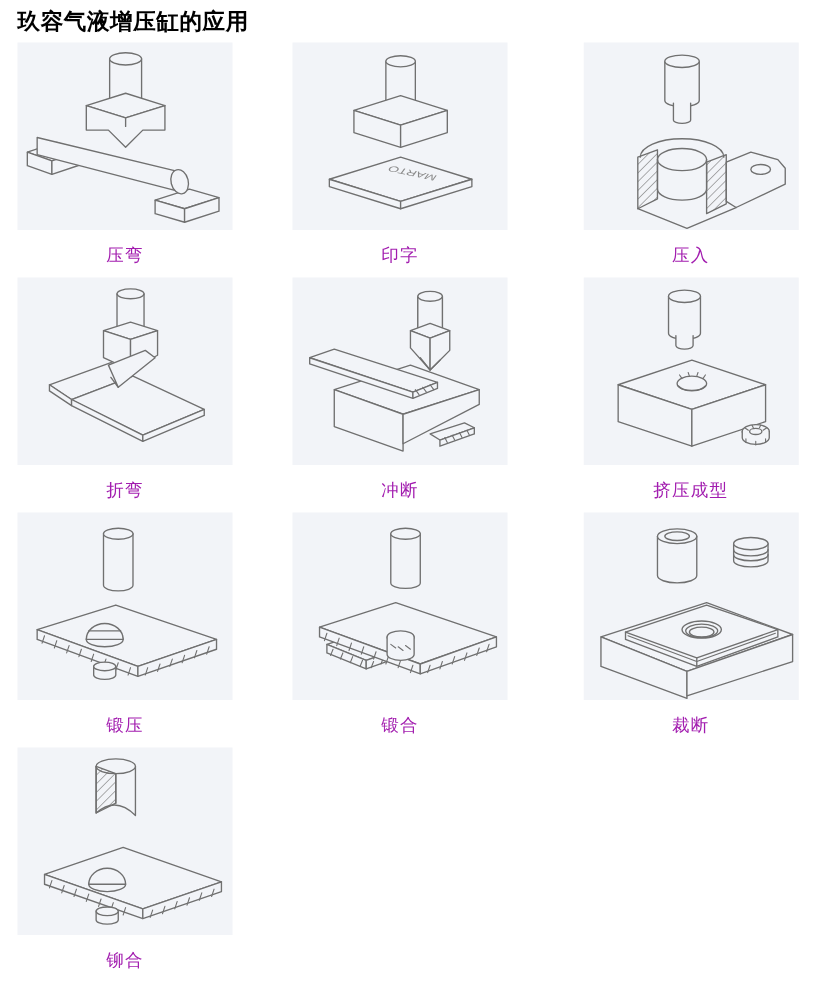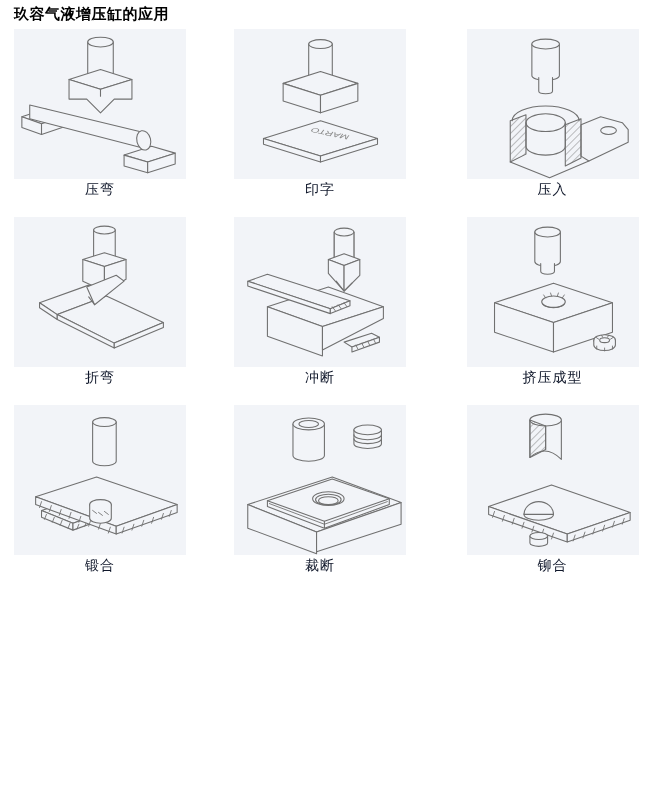--- a/index.html
+++ b/index.html
@@ -1,21 +1,21 @@
 <!DOCTYPE html>
 <html><head>
 <meta charset="utf-8">
 <style>
   html,body{margin:0;padding:0;background:#ffffff;}
   body{width:665px;height:785px;font-family:"Liberation Sans","DejaVu Sans",sans-serif;overflow:hidden;}
-  .page-title{font-size:15px;font-weight:bold;color:#000;margin:5px 0 2px 14px;letter-spacing:.5px;}
+  .page-title{font-size:18px;font-weight:bold;color:#000;margin:5px 0 2px 14px;letter-spacing:.5px;}
   .grid{display:grid;grid-template-columns:200px 240px 225px;}
   .cell{height:188px;display:flex;flex-direction:column;align-items:center;}
   .tile{width:172px;height:150px;background:#f2f4f8;margin-top:3px;display:block;}
-  .cell-label{margin-top:2px;font-size:14px;color:#0f172a;letter-spacing:1px;}
+  .cell-label{margin-top:12px;font-size:14px;color:#a21caf;letter-spacing:1px;}
   svg{display:block;}
   .art *{stroke:#707070;stroke-width:1.1;fill:none;stroke-linejoin:round;stroke-linecap:round;}
   .art .f{fill:#f2f4f8;}
   .art .wall{fill:url(#h4);}
   .art .sec{fill:url(#h12);}
   .art .tk{stroke-width:0.9;}
   .art text{stroke:none;fill:#8a8a8a;font-family:"Liberation Sans",sans-serif;}
 </style>
 </head>
 <body>
@@ -134,20 +134,36 @@
       <path d="M77,87 A12,6 0 0 0 99,87"></path>
       <path class="tk" d="M80,81 l-2,-3 M86,79 l-1,-3 M92,79 l1,-3 M97,81 l2,-3"></path>
       <ellipse class="f" cx="140" cy="124" rx="11" ry="5.5"></ellipse>
       <path class="f" d="M129,124 V129 A11,5.5 0 0 0 151,129 V124"></path>
       <ellipse cx="140" cy="124" rx="5" ry="2.5"></ellipse>
       <path class="tk" d="M131,121 l3,2 M137,119 l1,2 M144,119 l-1,2 M149,121 l-3,2 M132,130 v3 M140,132 v3 M148,130 v3"></path>
     </svg>
     <span class="cell-label">挤压成型</span>
   </div>
 
+  <div class="cell">
+    <svg class="tile art" viewBox="0 0 175 150" width="172" height="150">
+      <path class="f" d="M70,16 V58 A12,4.5 0 0 0 94,58 V16"></path>
+      <ellipse class="f" cx="82" cy="16" rx="12" ry="4.5"></ellipse>
+      <polygon class="f" points="16,94 80,74 162,102 98,124"></polygon>
+      <polygon class="f" points="16,94 16,102 98,132 98,124"></polygon>
+      <polygon class="f" points="162,102 162,110 98,132 98,124"></polygon>
+      <path class="tk" d="M22,99 l-2,6 M32,103 l-2,6 M42,107 l-2,6 M52,110 l-2,6 M62,114 l-2,6 M72,118 l-2,6 M82,121 l-2,6 M92,125 l-2,6 M106,125 l-2,6 M116,122 l-2,6 M126,118 l-2,6 M136,115 l-2,6 M146,111 l-2,6 M156,108 l-2,6"></path>
+      <ellipse class="f" cx="71" cy="102" rx="15" ry="6"></ellipse>
+      <path class="f" d="M56,102 A15,13 0 1 1 86,102 Z"></path>
+      <path d="M58,95 L84,95"></path>
+      <path class="f" d="M62,124 V131 A9,3.5 0 0 0 80,131 V124"></path>
+      <ellipse class="f" cx="71" cy="124" rx="9" ry="3.5"></ellipse>
+    </svg>
+    <span class="cell-label">锻压</span>
+  </div>
 
   <div class="cell">
     <svg class="tile art" viewBox="0 0 175 150" width="172" height="150">
       <path class="f" d="M80,16 V56 A12,4.5 0 0 0 104,56 V16"></path>
       <ellipse class="f" cx="92" cy="16" rx="12" ry="4.5"></ellipse>
       <polygon class="f" points="28,106 56,97 88,109 60,119"></polygon>
       <polygon class="f" points="28,106 28,113 60,126 60,119"></polygon>
       <polygon class="f" points="60,119 88,109 88,116 60,126"></polygon>
       <path class="tk" d="M33,110 l-2,5 M41,113 l-2,5 M49,116 l-2,5 M57,119 l-2,5 M66,120 l-2,5 M74,117 l-2,5 M82,114 l-2,5"></path>
       <polygon class="f" points="22,92 84,72 166,100 104,122"></polygon>

